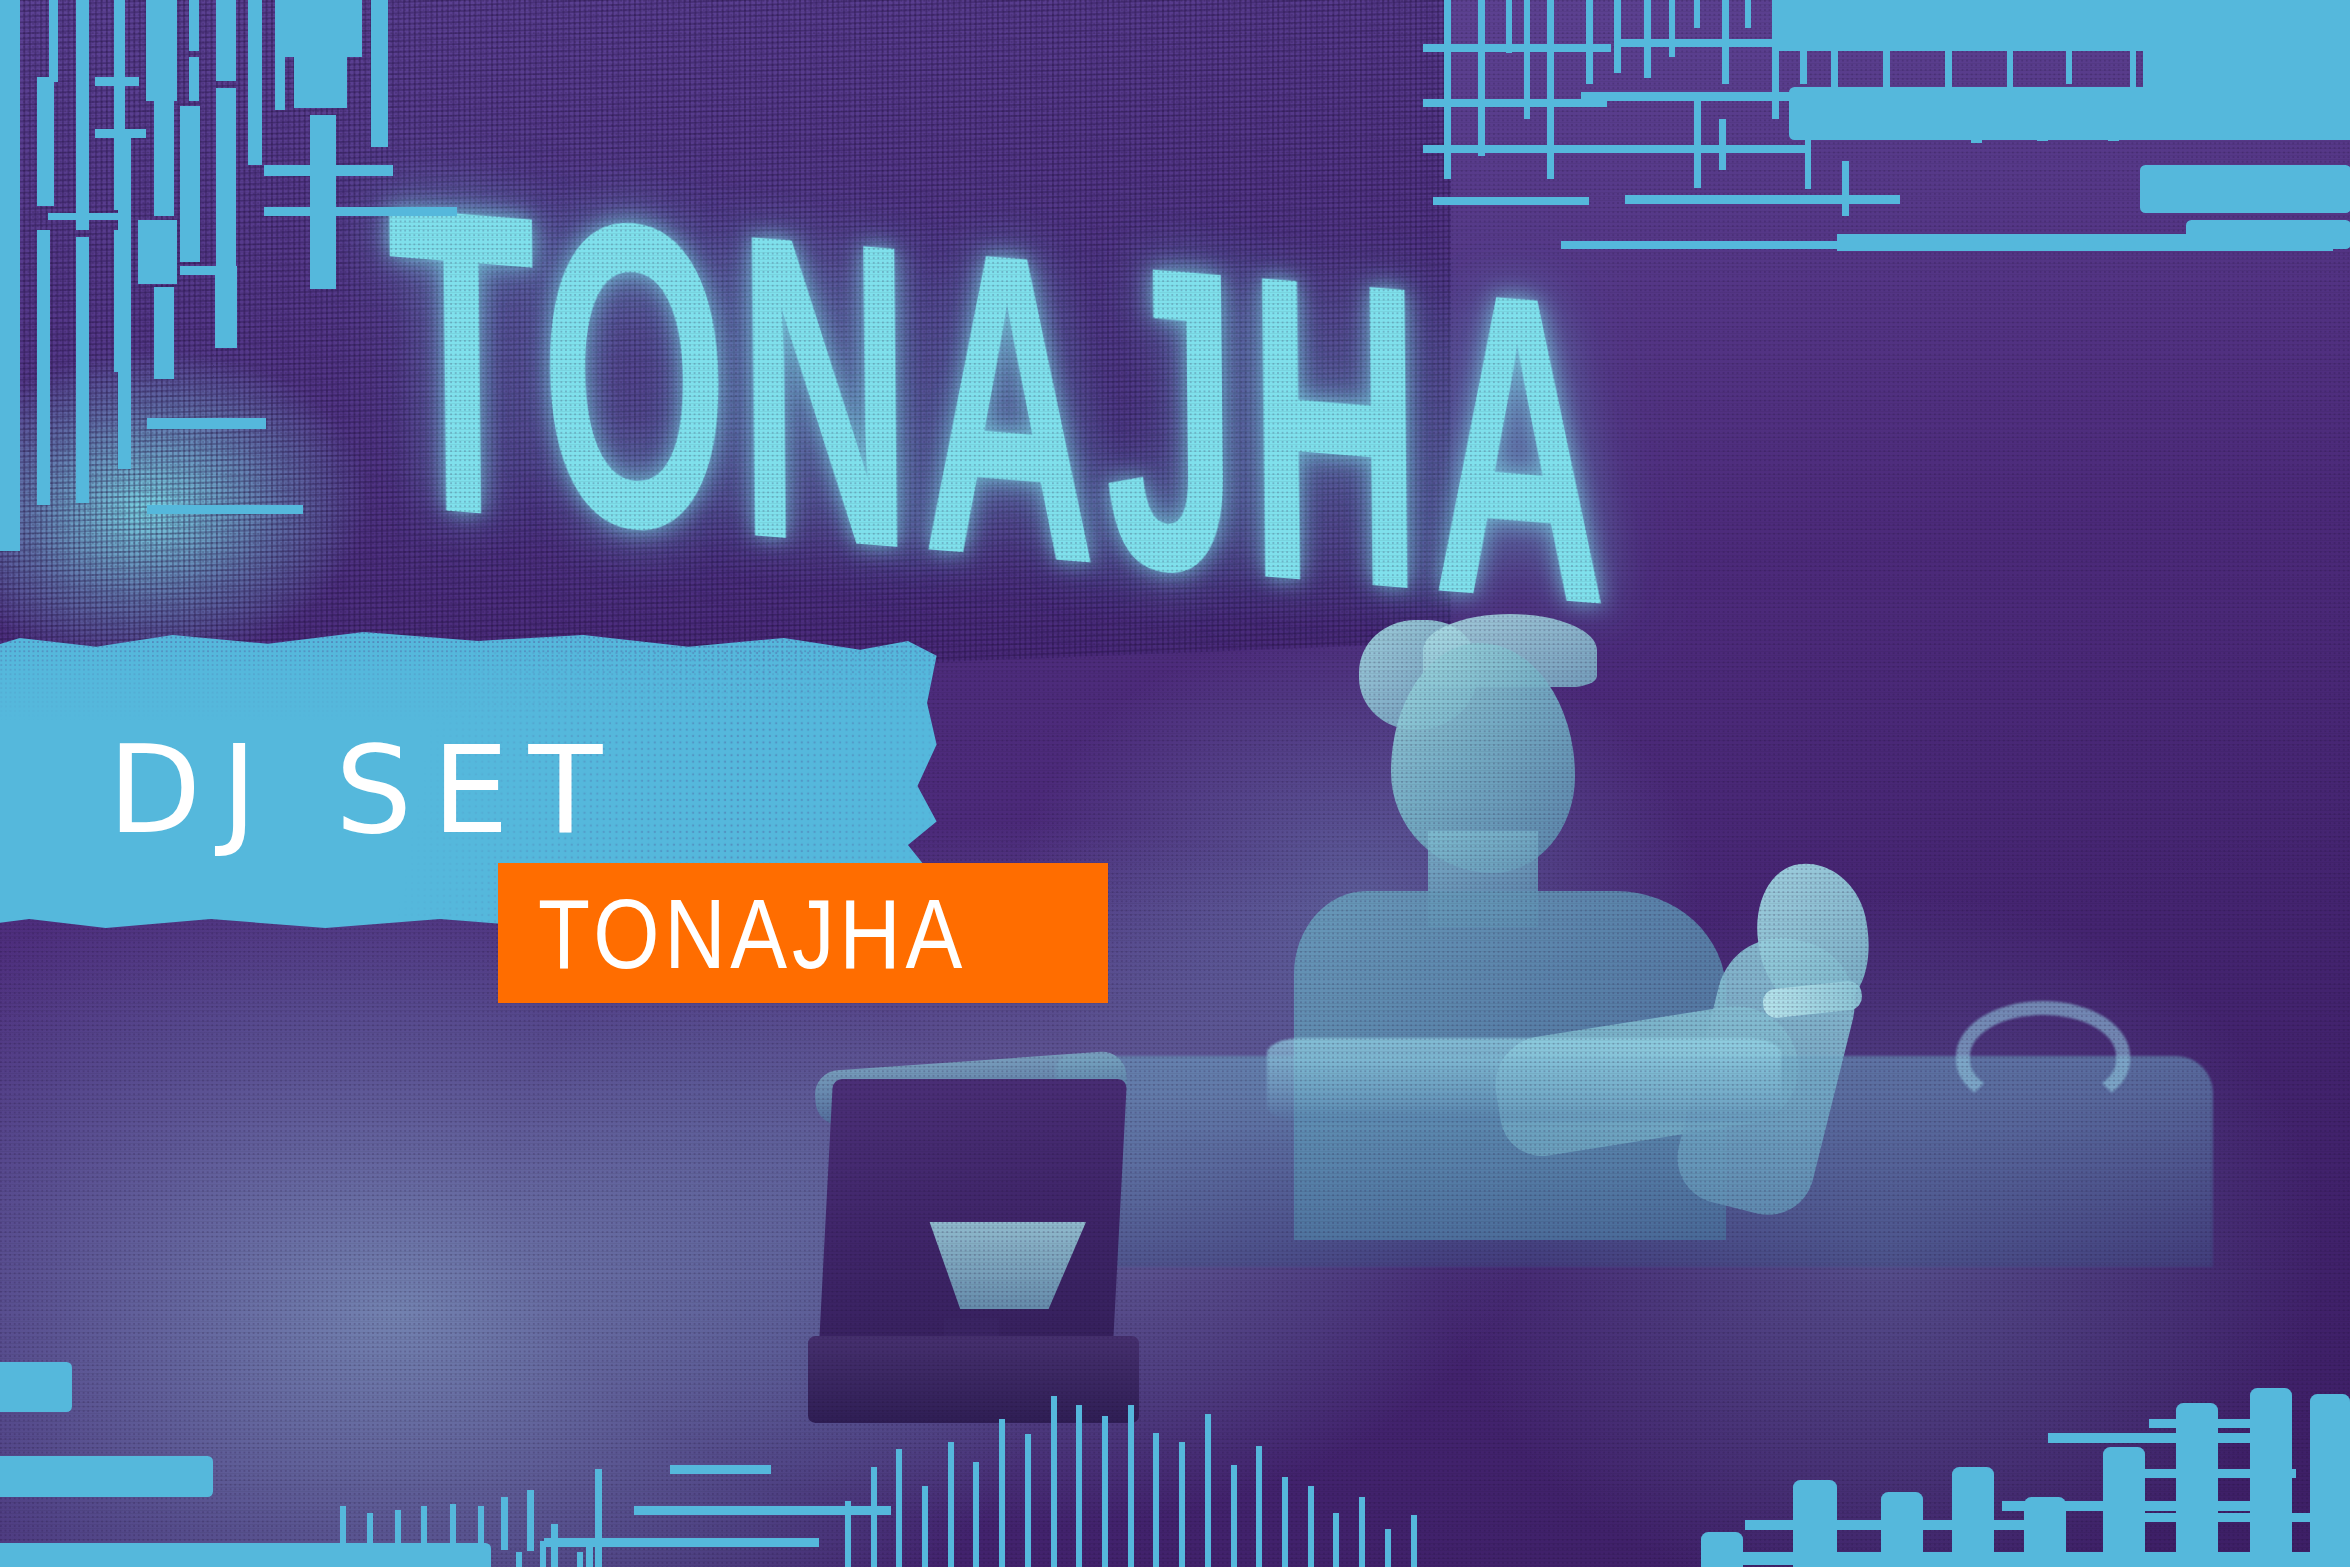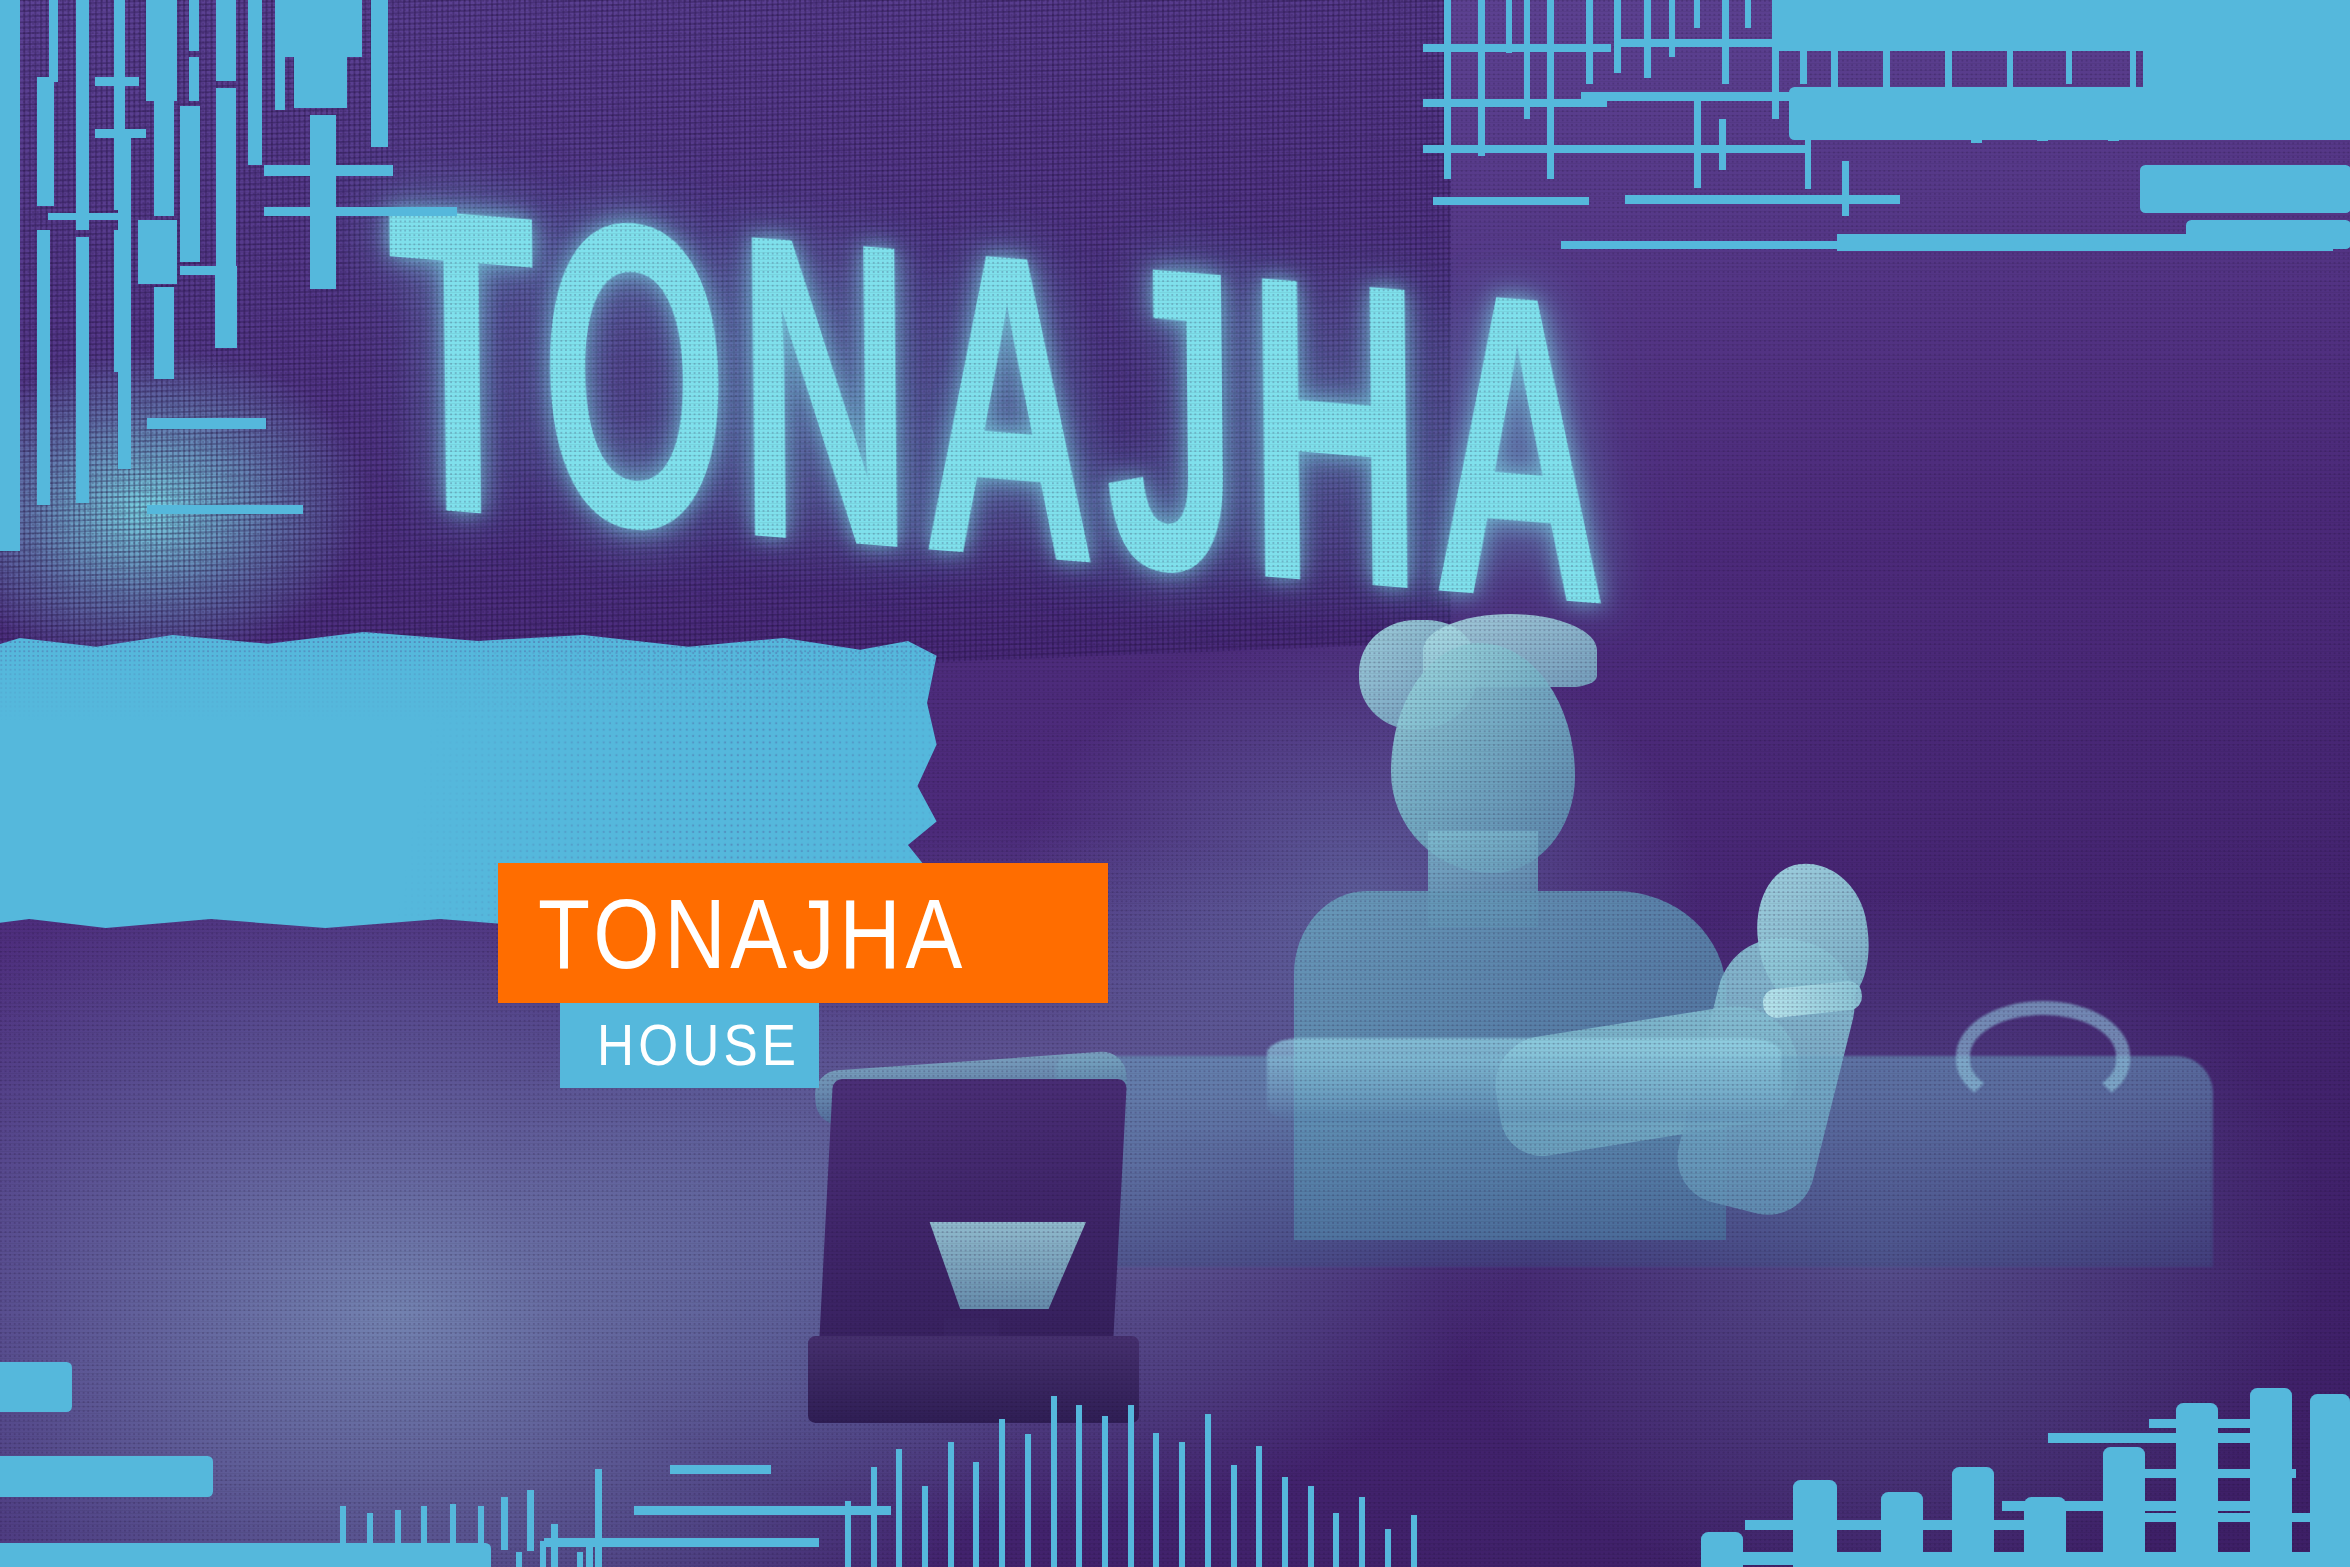--- a/index.html
+++ b/index.html
@@ -484,23 +484,21 @@
     <div class="glitch" style="left:1745px;top:1520px;width:303px;height:10px;"></div>
     <div class="glitch" style="left:1701px;top:1552px;width:650px;height:13px;"></div>
     <div class="glitch" style="left:1837px;top:1561px;width:514px;height:11px;"></div>
   </div>
 
   <div class="brush">
     <div class="brush-tex"></div>
     <div class="brush-tex2"></div>
   </div>
 
+  <div class="dj-set">DJ SET</div>
 
   <div class="orange-box">
     <span class="label">TONAJHA</span>
   </div>
 
-  <div class="house-box">
-    <span class="label">HOUSE</span>
-  </div>
 
 </div>
 
 
 </body></html>

